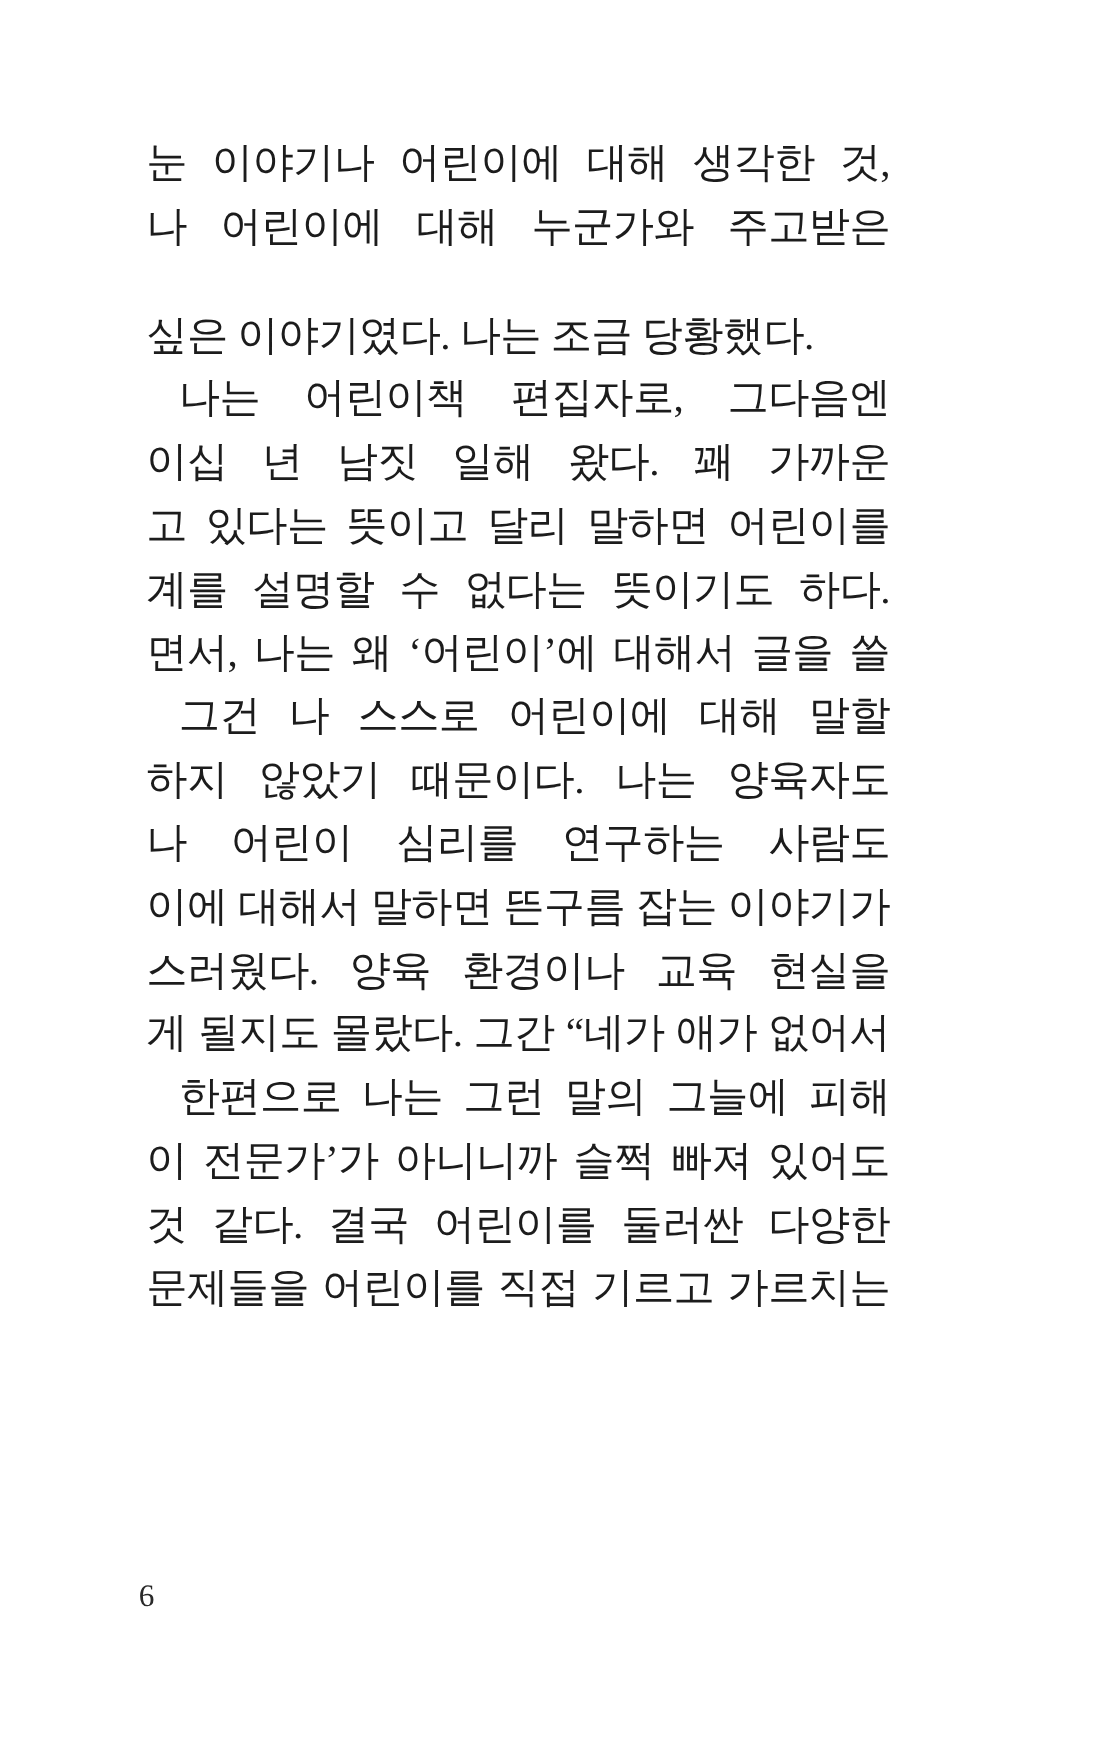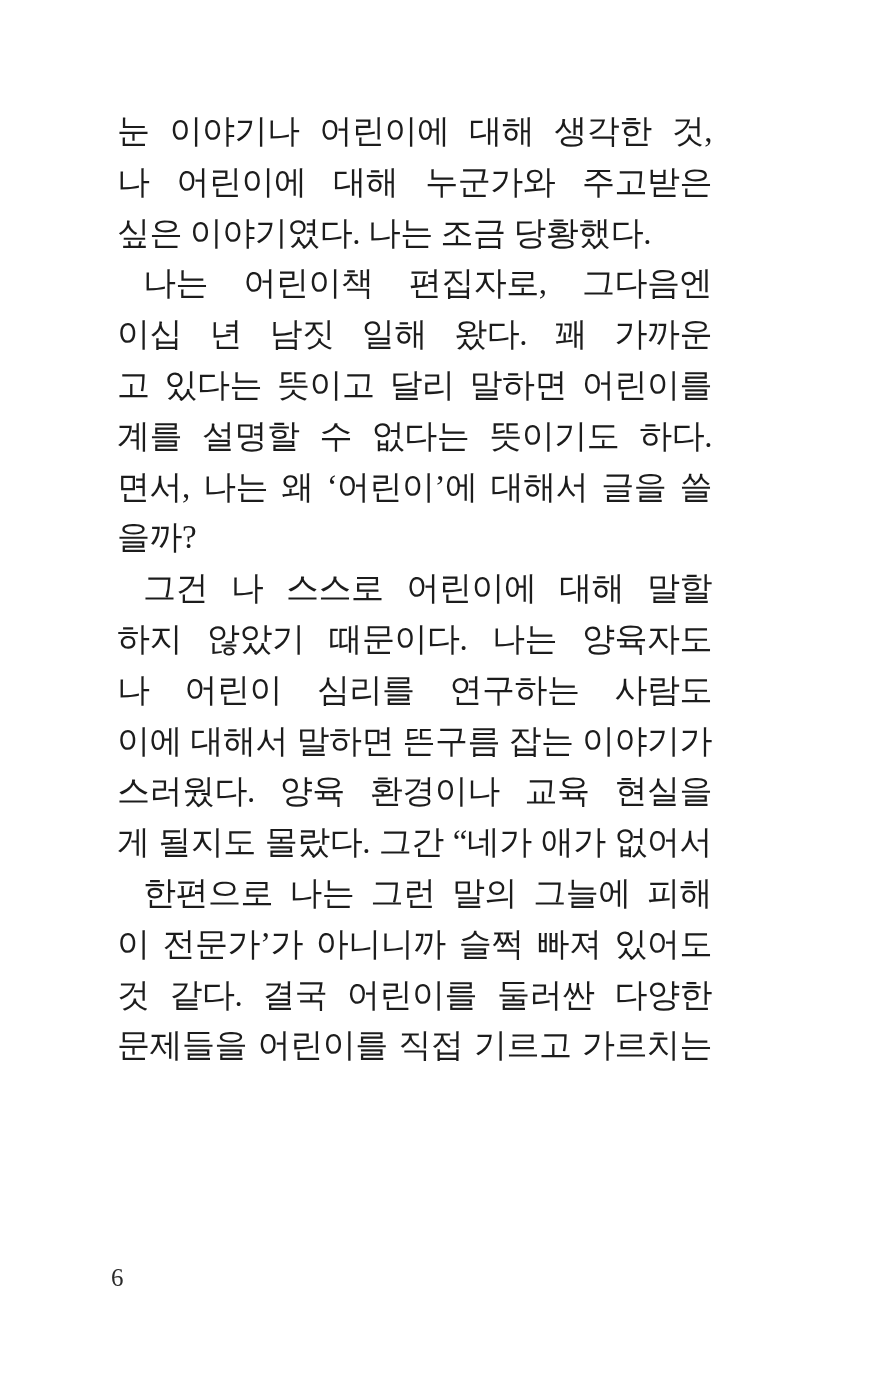--- a/index.html
+++ b/index.html
@@ -34,20 +34,21 @@
     text-align: justify;
     text-align-last: justify;
     overflow: hidden;
     word-break: keep-all;
   }
   .line.indent {
     text-indent: 26px;
   }
   .line.para-end {
     text-align-last: left;
+    margin-top: 36px;
   }
   .page-number {
     position: absolute;
     left: 111px;
     top: 1262px;
     font-size: 25px;
     line-height: 32px;
     color: #2a2a2a;
   }
 </style>
@@ -58,21 +59,20 @@
 
   <div class="text-block">
     <div class="line">눈 이야기나 어린이에 대해 생각한 것, 지나가다 본 어린이</div>
     <div class="line">나 어린이에 대해 누군가와 주고받은 대화들이 제일 쓰고</div>
     <div class="line para-end">싶은 이야기였다. 나는 조금 당황했다.</div>
     <div class="line indent">나는 어린이책 편집자로, 그다음엔 독서교실 선생님으로</div>
     <div class="line">이십 년 남짓 일해 왔다. 꽤 가까운 자리에서 어린이와 지내</div>
     <div class="line">고 있다는 뜻이고 달리 말하면 어린이를 빼놓고는 나의 세</div>
     <div class="line">계를 설명할 수 없다는 뜻이기도 하다. 생활에 대해 쓰겠다</div>
     <div class="line">면서, 나는 왜 ‘어린이’에 대해서 글을 쓸 생각을 하지 않았</div>
-    <div class="line para-end">을까?</div>
     <div class="line indent">그건 나 스스로 어린이에 대해 말할 위치에 있다고 생각</div>
     <div class="line">하지 않았기 때문이다. 나는 양육자도 아니고, 교육 이론이</div>
     <div class="line">나 어린이 심리를 연구하는 사람도 아니다. 그런 내가 어린</div>
     <div class="line">이에 대해서 말하면 뜬구름 잡는 이야기가 될까 봐 늘 조심</div>
     <div class="line">스러웠다. 양육 환경이나 교육 현실을 몰라서 딴소리를 하</div>
     <div class="line">게 될지도 몰랐다. 그간 “네가 애가 없어서 그래” 같은 말을</div>
     <div class="line indent">한편으로 나는 그런 말의 그늘에 피해 있었다. 나는 ‘어린</div>
     <div class="line">이 전문가’가 아니니까 슬쩍 빠져 있어도 된다고 생각했던</div>
     <div class="line">것 같다. 결국 어린이를 둘러싼 다양한 이야기와 더 고민할</div>
     <div class="line">문제들을 어린이를 직접 기르고 가르치는 분들의 몫으로만</div>

